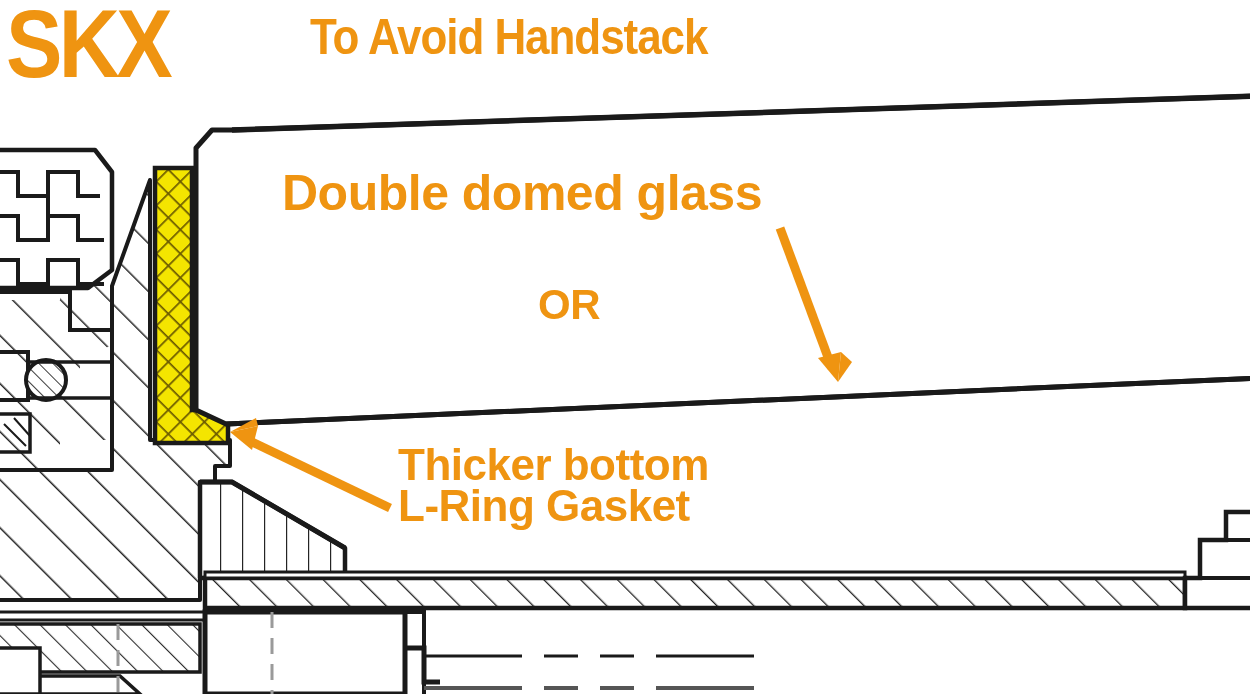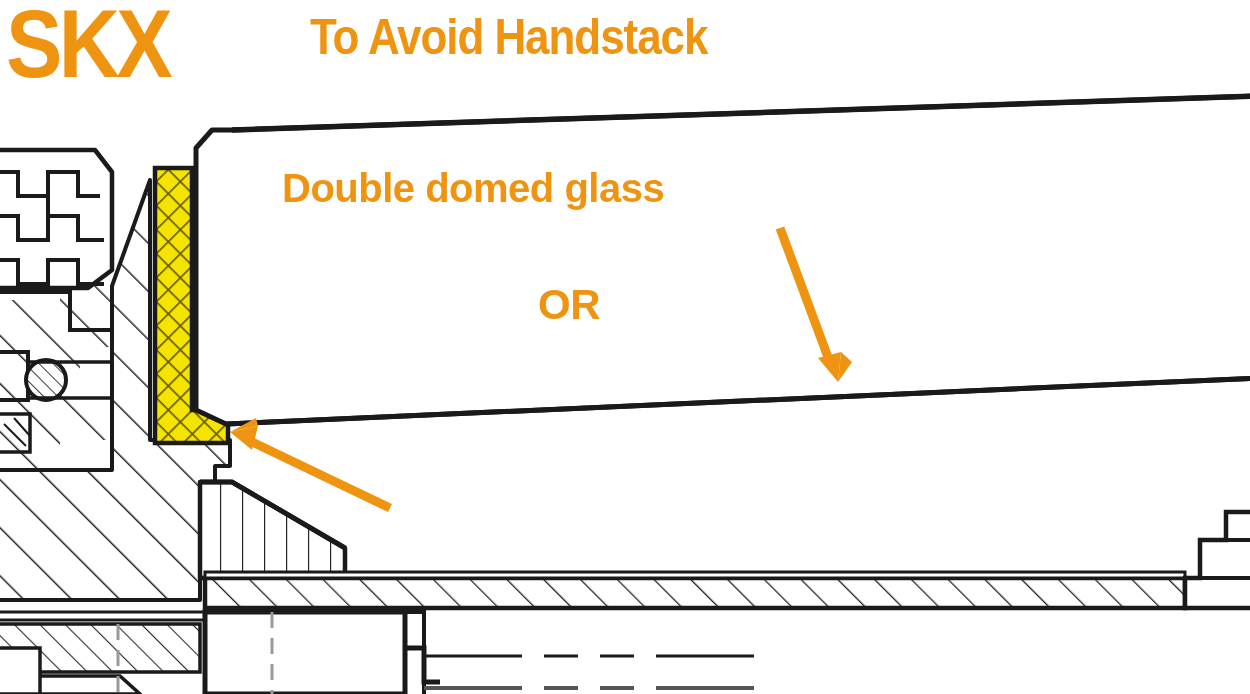--- a/index.html
+++ b/index.html
@@ -46,21 +46,21 @@
     top: 12px;
     font-size: 50px;
     font-weight: bold;
     letter-spacing: -1.2px;
     transform: scaleX(0.88);
     transform-origin: left top;
   }
   #label-glass {
     left: 282px;
     top: 168px;
-    font-size: 40px;
+    font-size: 50px;
     font-weight: bold;
     letter-spacing: -0.5px;
   }
   #label-or {
     left: 538px;
     top: 284px;
     font-size: 42px;
     font-weight: bold;
     letter-spacing: -0.5px;
   }
@@ -235,14 +235,15 @@
   </svg>
 
   <div class="anno" id="title-skx">SKX</div>
 
   <div class="anno" id="title-sub">To Avoid Handstack</div>
 
   <div class="anno" id="label-glass">Double domed glass</div>
 
   <div class="anno" id="label-or">OR</div>
 
+  <div class="anno" id="label-gasket"><span>Thicker bottom</span><br><span>L-Ring Gasket</span></div>
 
 </div>
 
 </body></html>

